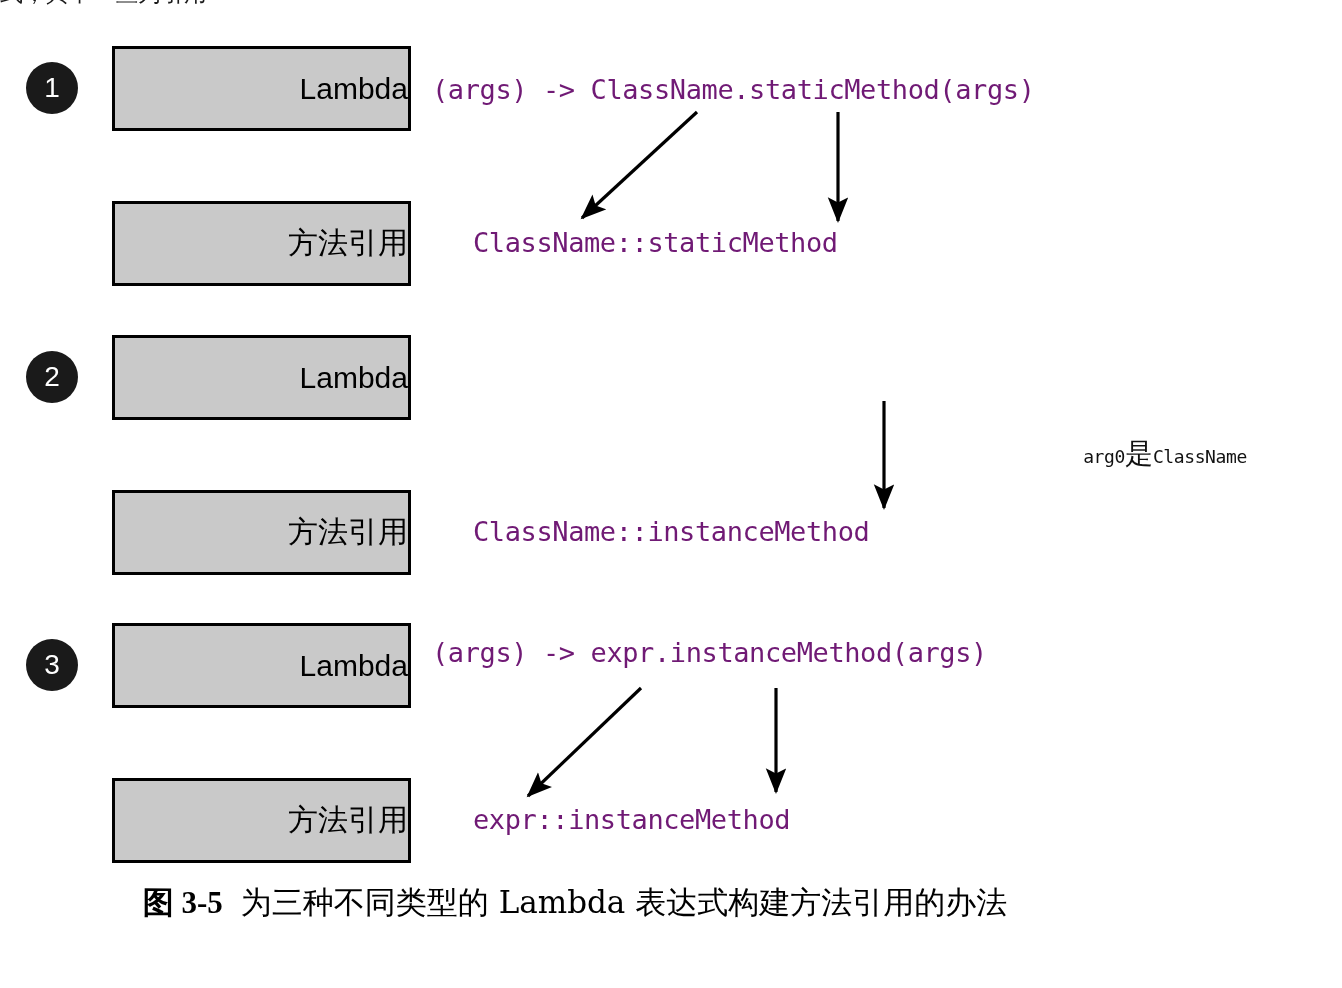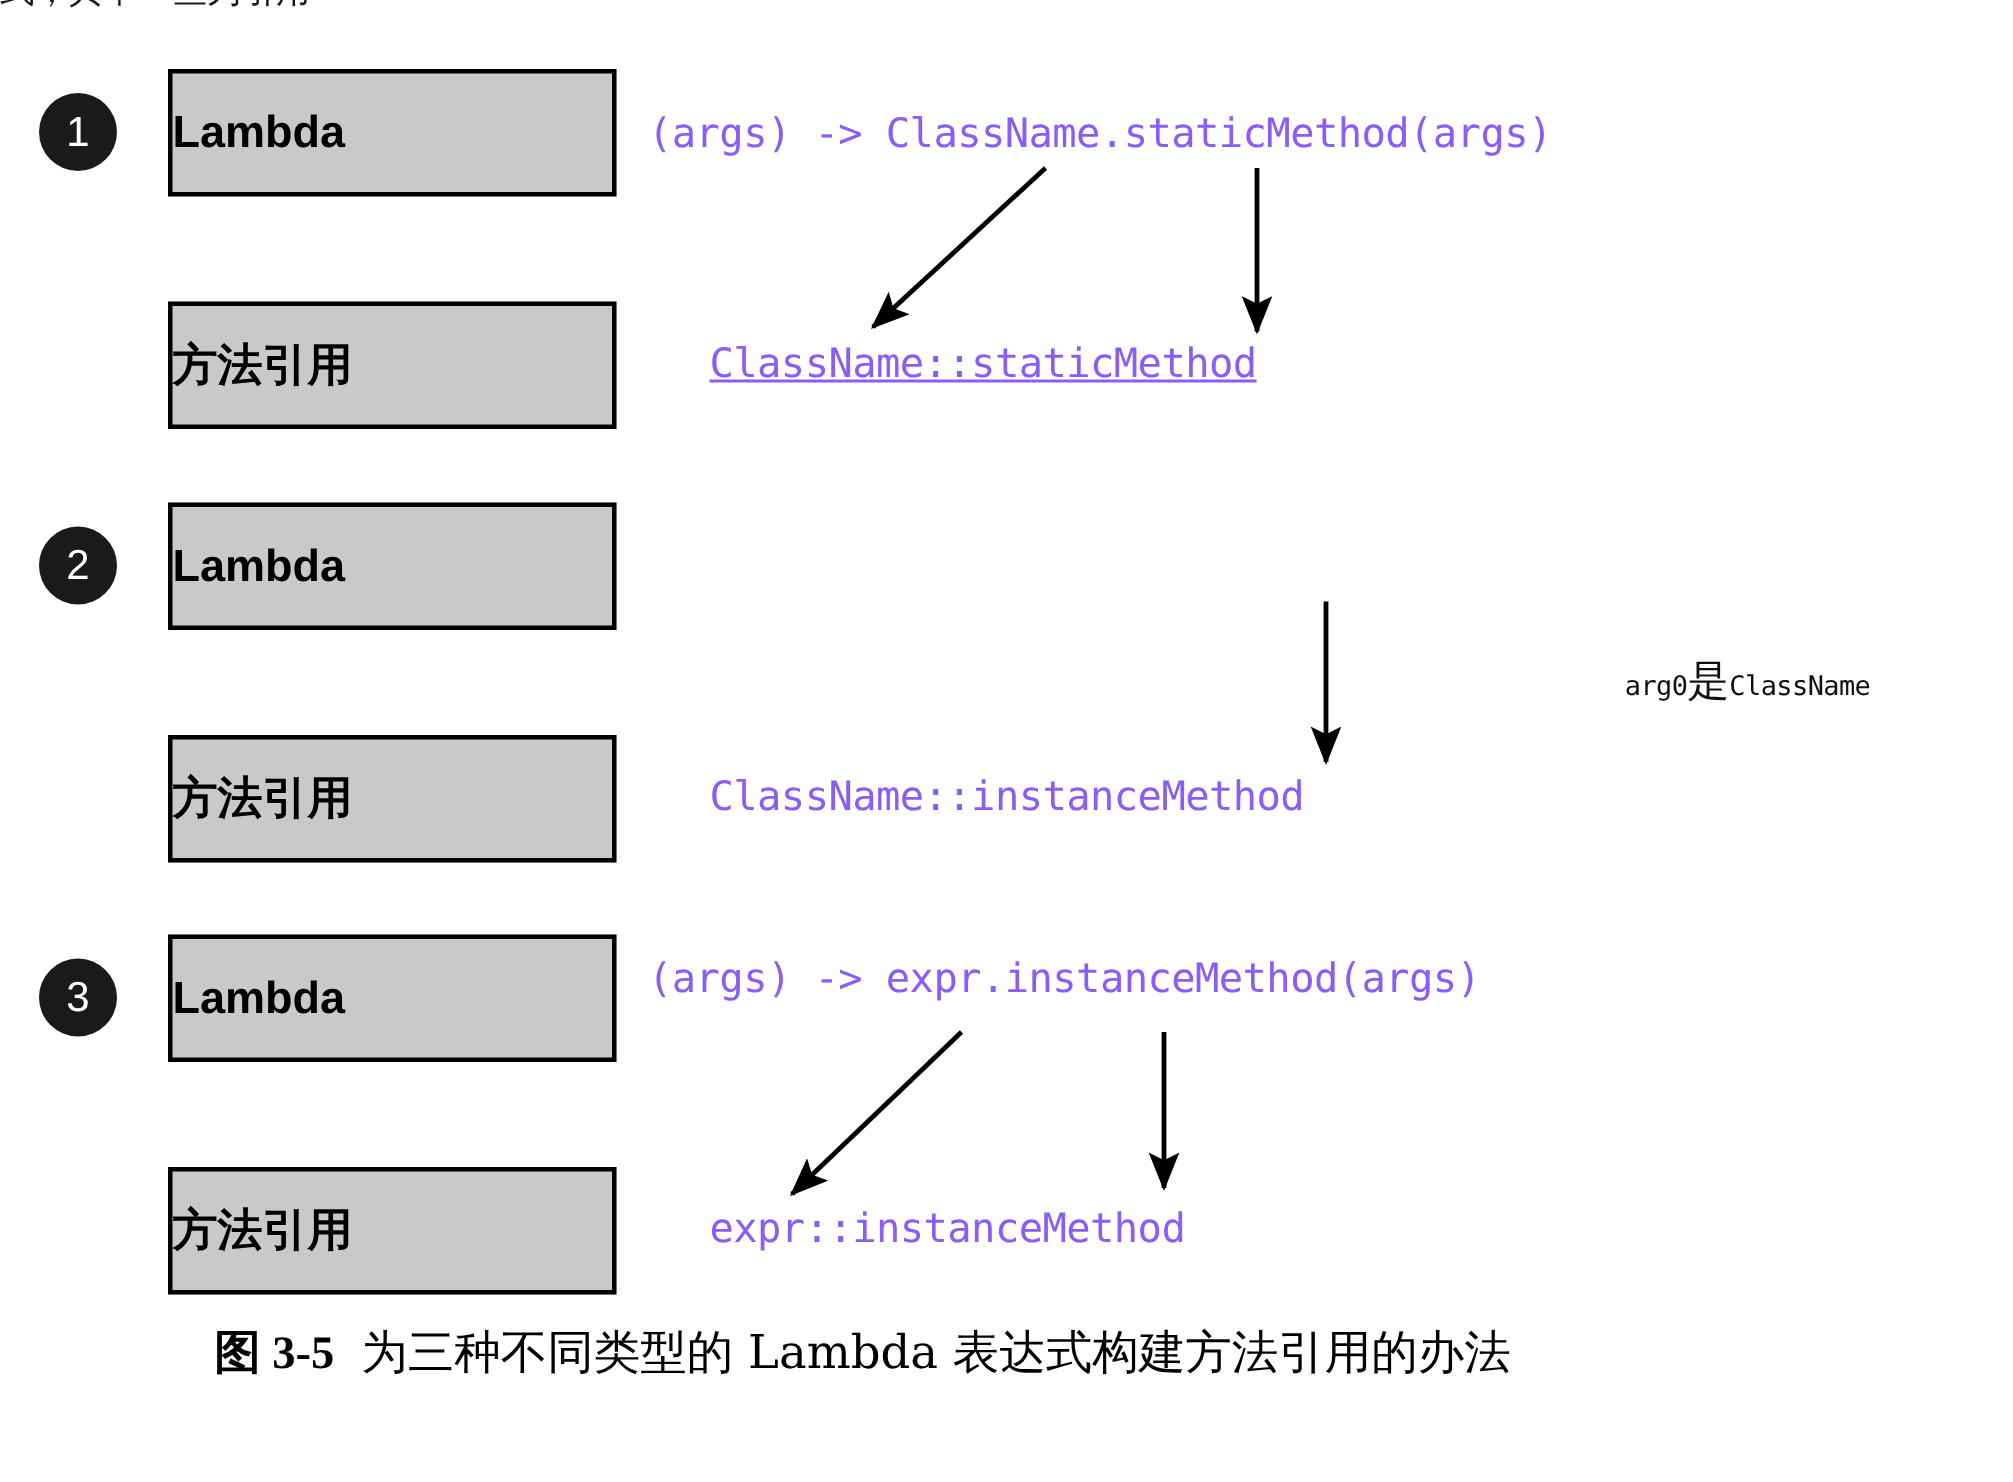--- a/index.html
+++ b/index.html
@@ -59,42 +59,41 @@
   
   .gbox {
     position: absolute;
     width: 299px;
     height: 85px;
     background: #c9c9c9;
     border: 3px solid #000000;
     box-sizing: border-box;
     display: flex;
     align-items: center;
-    justify-content: flex-start;
-    font-weight: bold;
+    justify-content: flex-end;
   }
   .gbox .lbl-latin {
     font-family: "Liberation Sans", sans-serif;
     font-size: 30px;
     color: #000000;
     letter-spacing: 0px;
   }
   .gbox .lbl-cjk {
     font-family: "DejaVu Sans", sans-serif;
     font-size: 30px;
     color: #000000;
   }
 
   
   .code {
     position: absolute;
     font-family: "DejaVu Sans Mono", monospace;
     font-size: 27px;
     line-height: 34px;
-    color: #8b5cf6;
+    color: #701a75;
     white-space: pre;
     letter-spacing: -0.4px;
   }
 
   
   .annot {
     position: absolute;
     text-align: center;
     line-height: 36px;
     color: #111111;
@@ -152,21 +151,21 @@
   <div class="gbox" style="left:112px; top:46px;">
     <span class="lbl-latin">Lambda</span>
   </div>
 
   <div class="gbox" style="left:112px; top:201px;">
     <span class="lbl-cjk">方法引用</span>
   </div>
 
   <div class="code" style="left:432px; top:73px;">(args) -&gt; ClassName.staticMethod(args)</div>
 
-  <div class="code" style="left:473px; top:226px;text-decoration:underline;">ClassName::staticMethod</div>
+  <div class="code" style="left:473px; top:226px;">ClassName::staticMethod</div>
 
   <div class="badge" style="left:26px; top:351px;">
     <span>2</span>
   </div>
 
   <div class="gbox" style="left:112px; top:335px;">
     <span class="lbl-latin">Lambda</span>
   </div>
 
   <div class="gbox" style="left:112px; top:490px;">

